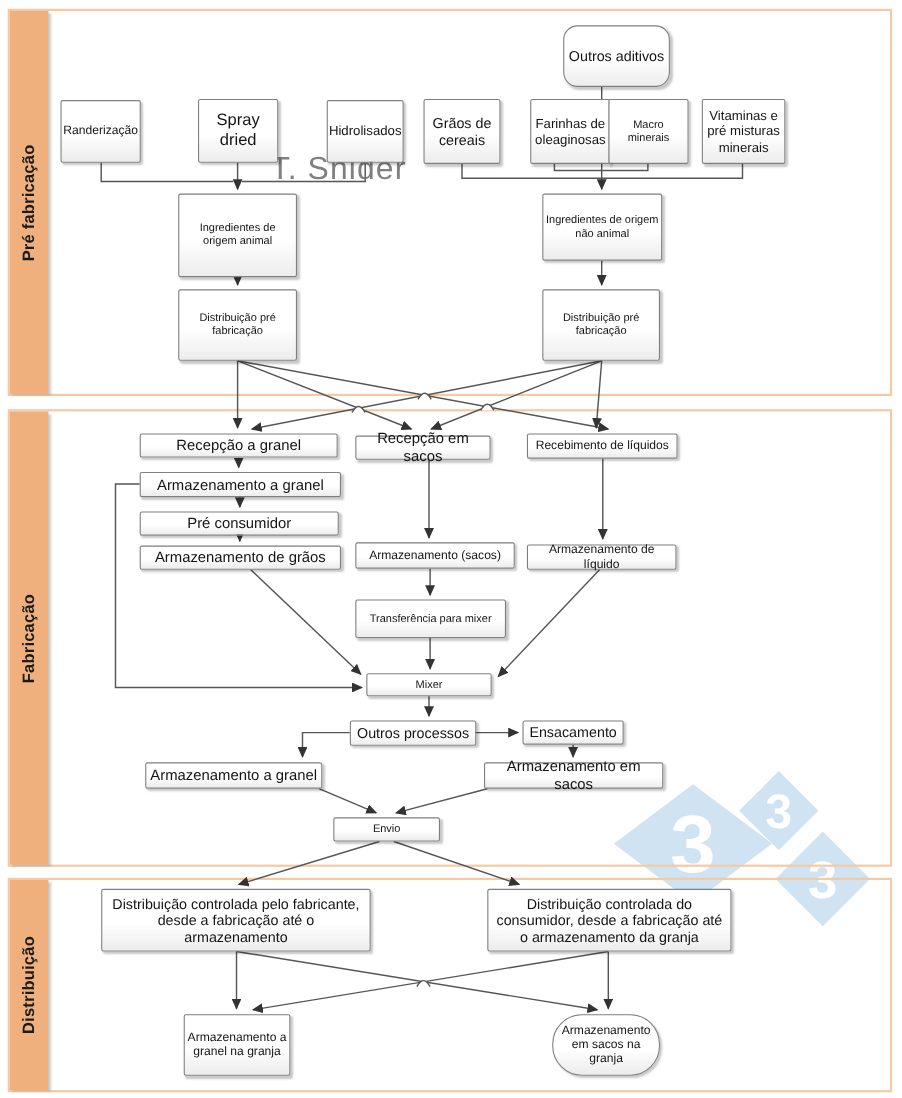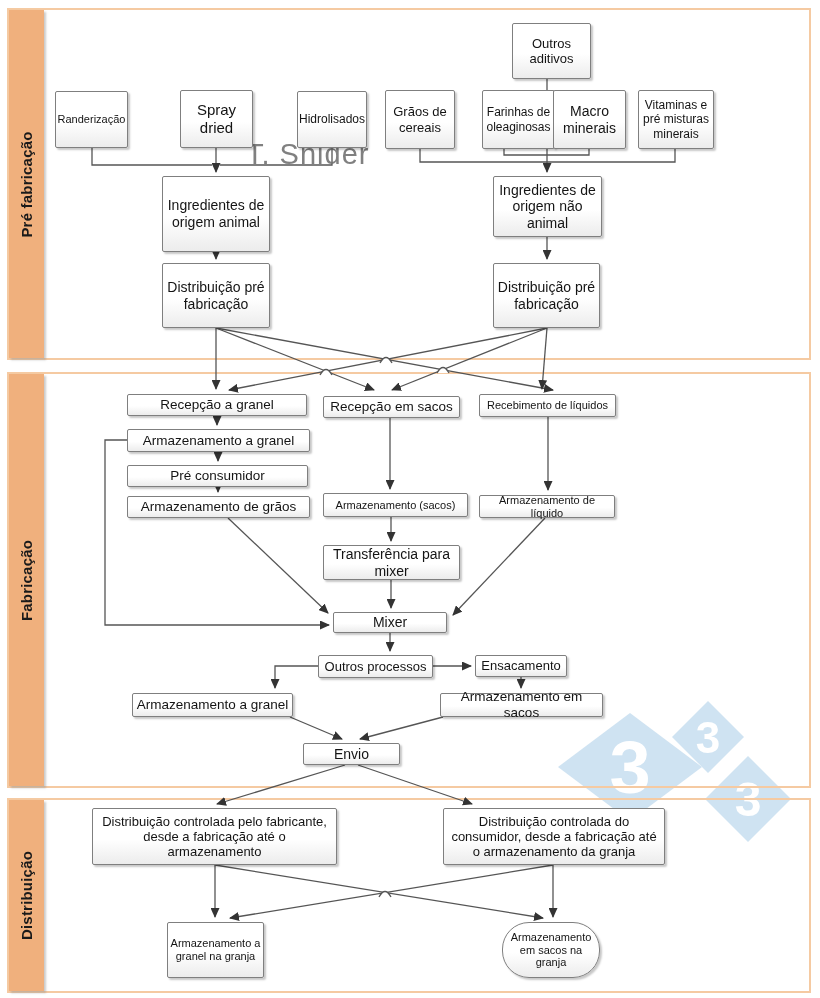--- a/index.html
+++ b/index.html
@@ -32,21 +32,21 @@
     border:1px solid #7f7f7f;border-radius:2px;
     background:linear-gradient(180deg,#ffffff 55%,#ececec 100%);
     box-shadow:2px 2px 2px rgba(0,0,0,0.22);
     display:flex;align-items:center;justify-content:center;text-align:center;
     line-height:1.18;padding:1px 2px;color:#141414;
   }
   .fs11{font-size:11px;}
   .fs12{font-size:12px;}
   .fs13{font-size:13px;}
   .fs135{font-size:13.5px;}
-  .fs14{font-size:14px;}
+  .fs14{font-size:10px;}
   .fs15{font-size:15px;}
 </style>
 </head>
 <body>
 
 <div id="stage">
 
   <svg class="layer-logo" width="820" height="998">
     <polygon points="630,713 702,767 630,821 558,767" fill="#cfe3f2"></polygon>
     <polygon points="708,701 744,737 708,773 672,737" fill="#cfe3f2"></polygon>
@@ -132,28 +132,28 @@
 
   <div class="watermark">T. Snider</div>
 
   <div class="node fs11" style="left:55px;top:91px;width:73px;height:57px;">Randerização</div>
   <div class="node fs15" style="left:180px;top:90px;width:73px;height:58px;">Spray dried</div>
   <div class="node fs12" style="left:297px;top:91px;width:70px;height:57px;">Hidrolisados</div>
   <div class="node fs13" style="left:385px;top:90px;width:70px;height:59px;">Grãos de cereais</div>
   <div class="node fs12" style="left:468px;top:90px;width:73px;height:59px;margin-left:14px;">Farinhas de oleaginosas</div>
   <div class="node fs14" style="left:553px;top:90px;width:73px;height:59px;">Macro minerais</div>
   <div class="node fs12" style="left:638px;top:90px;width:76px;height:59px;">Vitaminas e pré misturas minerais</div>
-  <div class="node fs13" style="left:512px;top:23px;width:79px;height:56px;">Outros aditivos</div>
+  <div class="node fs13" style="left:512px;top:23px;width:97px;height:56px;border-radius:13px;">Outros aditivos</div>
   <div class="node fs14" style="left:162px;top:176px;width:108px;height:76px;">Ingredientes de origem animal</div>
   <div class="node fs14" style="left:493px;top:176px;width:109px;height:61px;">Ingredientes de origem não animal</div>
   <div class="node fs14" style="left:162px;top:263px;width:108px;height:65px;">Distribuição pré fabricação</div>
   <div class="node fs14" style="left:493px;top:263px;width:107px;height:65px;">Distribuição pré fabricação</div>
 
   <div class="node fs135" style="left:127px;top:394px;width:180px;height:22px;">Recepção a granel</div>
-  <div class="node fs135" style="left:323px;top:396px;width:137px;height:22px;">Recepção em sacos</div>
+  <div class="node fs135" style="left:323px;top:396px;width:123px;height:22px;">Recepção em sacos</div>
   <div class="node fs11" style="left:479px;top:394px;width:137px;height:23px;">Recebimento de líquidos</div>
   <div class="node fs135" style="left:127px;top:429px;width:183px;height:23px;">Armazenamento a granel</div>
   <div class="node fs135" style="left:127px;top:465px;width:181px;height:22px;">Pré consumidor</div>
   <div class="node fs11" style="left:323px;top:493px;width:145px;height:24px;">Armazenamento (sacos)</div>
   <div class="node fs135" style="left:127px;top:496px;width:183px;height:22px;">Armazenamento de grãos</div>
   <div class="node fs11" style="left:479px;top:495px;width:136px;height:23px;">Armazenamento de líquido</div>
   <div class="node fs14" style="left:323px;top:545px;width:137px;height:35px;">Transferência para mixer</div>
   <div class="node fs14" style="left:333px;top:612px;width:114px;height:21px;">Mixer</div>
   <div class="node fs13" style="left:318px;top:655px;width:115px;height:23px;">Outros processos</div>
   <div class="node fs13" style="left:475px;top:655px;width:92px;height:22px;">Ensacamento</div>

